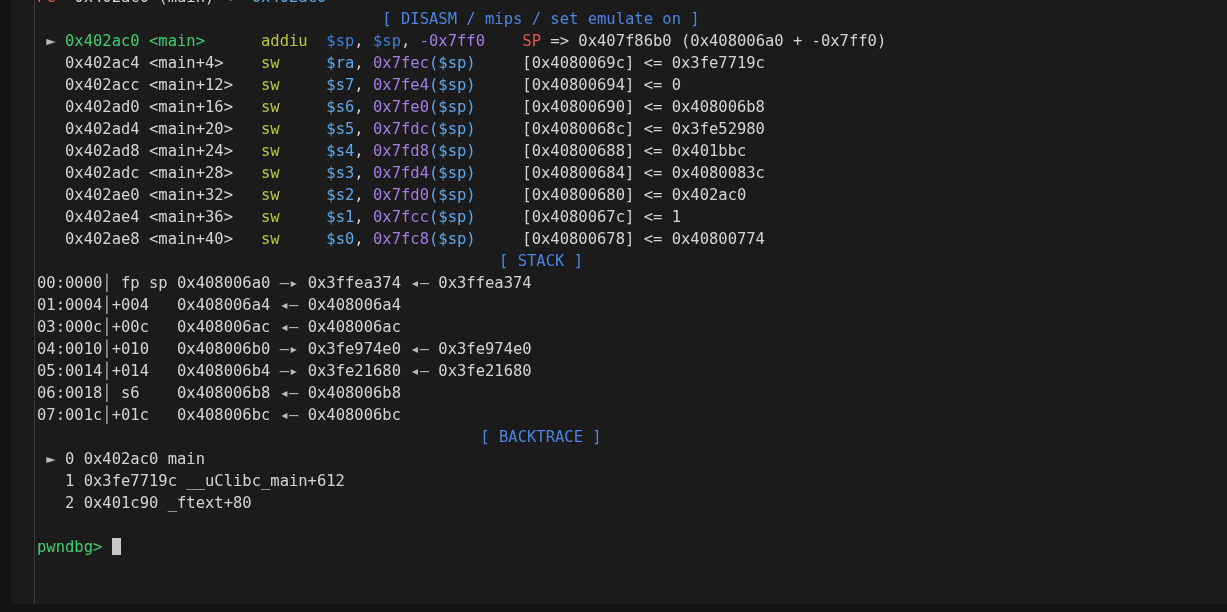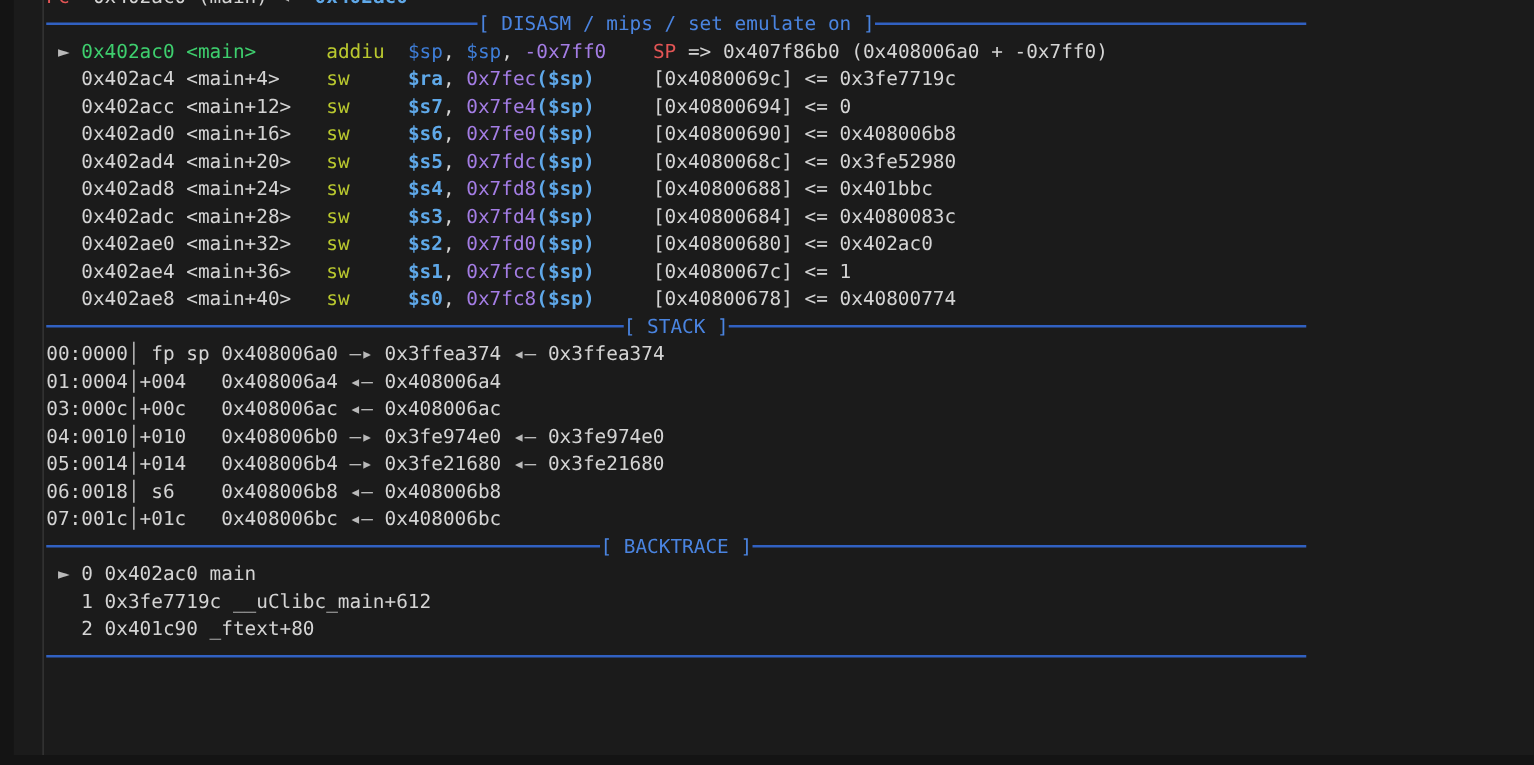--- a/index.html
+++ b/index.html
@@ -8,31 +8,31 @@
     background:var(--bg-outer,#141414);
     font-family:"DejaVu Sans Mono","Liberation Mono",monospace;
   }
   .terminal{
     position:absolute;left:11px;top:0;width:1216px;height:604px;
     background:var(--bg,#1b1b1b);
     font:15.5px/22px "DejaVu Sans Mono","Liberation Mono",monospace;
     color:var(--fg,#d4d4d4);
     overflow:hidden;
   }
-  .row{height:22px;white-space:pre;padding-left:26px;}
+  .row{height:22px;white-space:pre;padding-left:26px;flex-direction:column;}
   .row.clipped{margin-top:-14px;}
   .rule-row{display:flex;align-items:center;width:1008px;}
   .rule-seg{flex:1;height:2px;background:var(--rule,#3161c2);}
   .rule-label{color:var(--rule-label,#4a84e0);white-space:pre;}
   .c-fg{color:var(--fg,#d4d4d4);}
   .c-dim{color:var(--dim,#b9b9b9);}
   .c-green{color:var(--green,#3ecf6e);}
   .c-yellow{color:var(--yellow,#bac92f);}
   .c-blue{color:var(--blue,#3f7ed8);}
-  .c-lightblue{color:var(--lightblue,#5fa8e8);font-weight:bold;}
+  .c-lightblue{color:var(--lightblue,#5fa8e8);}
   .c-purple{color:var(--purple,#a47de4);}
   .c-red{color:var(--red,#e35555);}
   .b{font-weight:normal;}
   .cursor{display:inline-block;width:9px;height:17px;background:var(--cursor,#c8c8c8);vertical-align:-3px;}
   .pane-divider{position:absolute;left:34px;top:0;width:1px;height:604px;background:var(--divider,#3a3a3a);}
 </style>
 </head>
 <body style="--bg: #1b1b1b; --bg-outer: #141414; --fg: #d4d4d4; --dim: #b9b9b9; --green: #3ecf6e; --yellow: #bac92f; --blue: #3f7ed8; --lightblue: #5fa8e8; --purple: #a47de4; --red: #e35555; --rule: #3161c2; --rule-label: #4a84e0; --cursor: #c8c8c8; --divider: #3a3a3a;">
 
 <div class="terminal">
@@ -54,14 +54,15 @@
     <div class="row"><span class="c-fg">03:000c</span><span class="c-dim">│</span><span class="c-fg">+00c   </span><span class="c-fg">0x408006ac</span><span class="c-dim"> ◂— </span><span class="c-fg">0x408006ac</span></div>
     <div class="row"><span class="c-fg">04:0010</span><span class="c-dim">│</span><span class="c-fg">+010   </span><span class="c-fg">0x408006b0</span><span class="c-dim"> —▸ </span><span class="c-fg">0x3fe974e0</span><span class="c-dim"> ◂— </span><span class="c-fg">0x3fe974e0</span></div>
     <div class="row"><span class="c-fg">05:0014</span><span class="c-dim">│</span><span class="c-fg">+014   </span><span class="c-fg">0x408006b4</span><span class="c-dim"> —▸ </span><span class="c-fg">0x3fe21680</span><span class="c-dim"> ◂— </span><span class="c-fg">0x3fe21680</span></div>
     <div class="row"><span class="c-fg">06:0018</span><span class="c-dim">│</span><span class="c-fg"> </span><span class="c-fg b">s6</span><span class="c-fg">    </span><span class="c-fg">0x408006b8</span><span class="c-dim"> ◂— </span><span class="c-fg">0x408006b8</span></div>
     <div class="row"><span class="c-fg">07:001c</span><span class="c-dim">│</span><span class="c-fg">+01c   </span><span class="c-fg">0x408006bc</span><span class="c-dim"> ◂— </span><span class="c-fg">0x408006bc</span></div>
     <div class="row rule-row"><span class="rule-seg"></span><span class="rule-label">[ BACKTRACE ]</span><span class="rule-seg"></span></div>
     <div class="row"><span class="c-dim"> ► </span><span class="c-fg">0 0x402ac0 main</span></div>
     <div class="row"><span class="c-fg">   1 0x3fe7719c __uClibc_main+612</span></div>
     <div class="row"><span class="c-fg">   2 0x401c90 _ftext+80</span></div>
     <div class="row rule-row"><span class="rule-seg"></span></div>
+    <div class="row"><span class="c-green b">pwndbg&gt; </span><span class="cursor"></span></div>
   </div>
 <div class="pane-divider"></div>
 
 </body></html>

